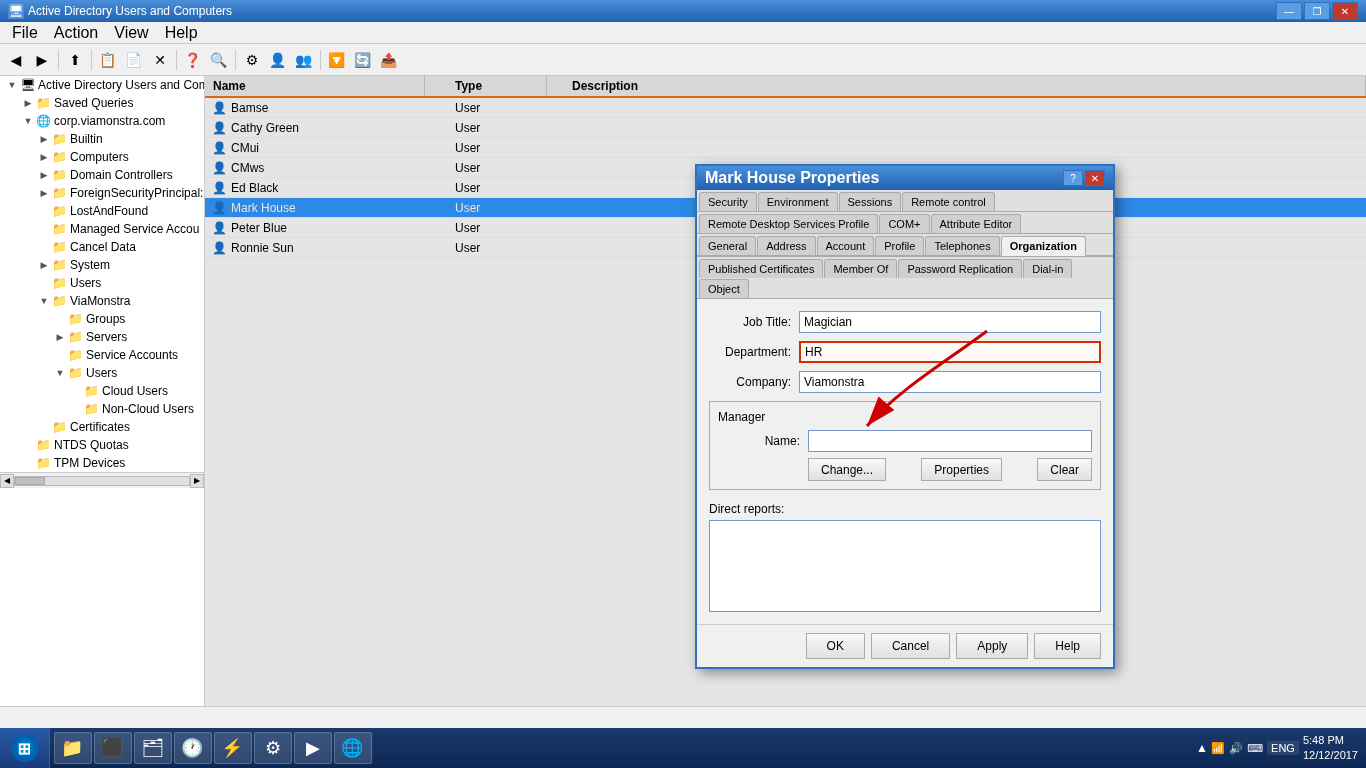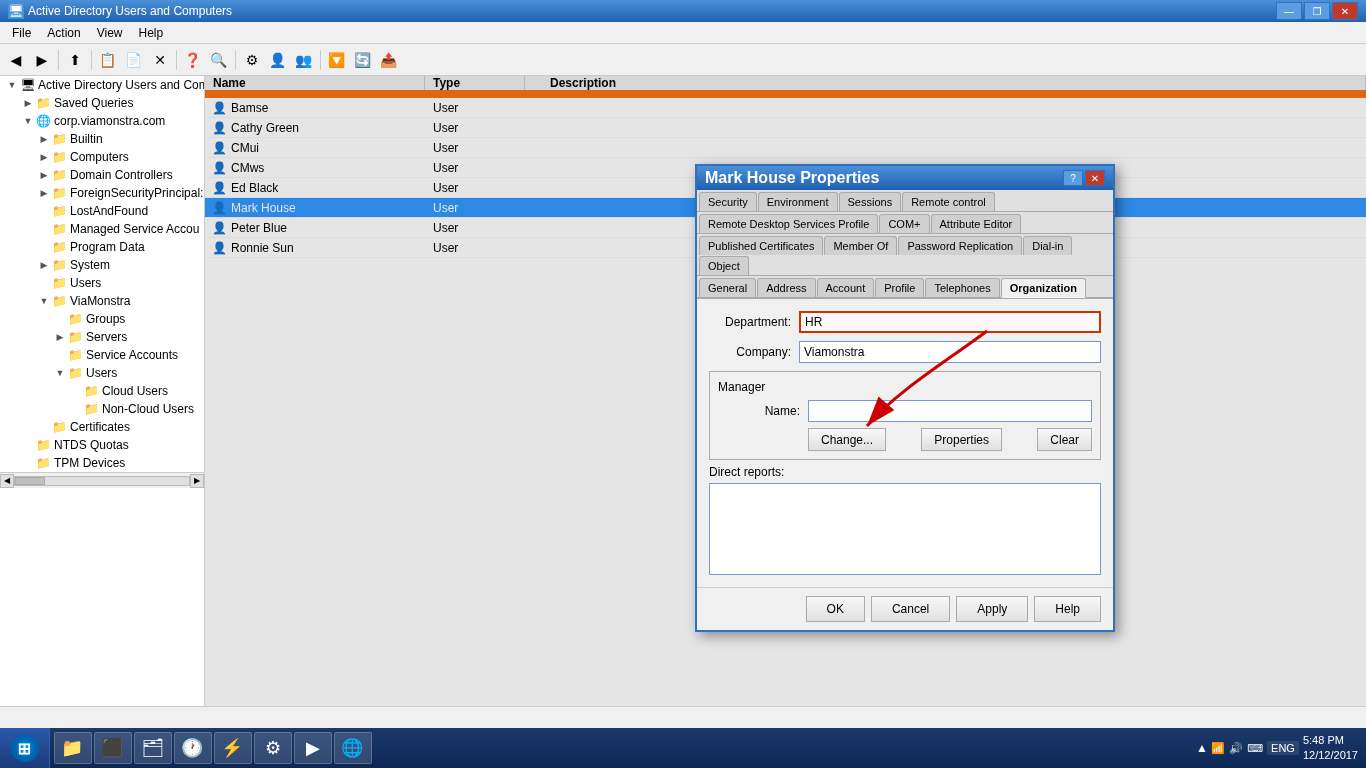--- a/index.html
+++ b/index.html
@@ -66,21 +66,21 @@
       height: 22px;
       display: flex;
       align-items: center;
       padding: 0 4px;
       border-bottom: 1px solid #ccc;
       flex-shrink: 0;
     }
     .menu-item {
       padding: 2px 8px;
       cursor: pointer;
-      font-size: 12px;
+      font-size: 16px;
       text-align: right;
     }
 
     
     .toolbar {
       background: #f0f0f0;
       height: 32px;
       display: flex;
       align-items: center;
       padding: 0 4px;
@@ -162,34 +162,34 @@
       flex: 1;
       background: white;
       overflow: hidden;
       position: relative;
     }
 
     
     .list-header {
       display: flex;
       background: #f0f0f0;
-      border-bottom: 8px solid #f97316;
+      border-bottom: 2px solid #f97316;
       height: 22px;
     }
     .list-header-cell {
       padding: 2px 8px;
       font-size: 12px;
       font-weight: bold;
       border-right: 1px solid #ccc;
       display: flex;
       align-items: center;
       cursor: pointer;
     }
     .col-name { width: 220px; }
-    .col-type { width: 100px; }
+    .col-type { width: 100px; margin-left: 22px; }
     .col-desc { flex: 1; margin-left: 17px; }
 
     
     .list-item {
       display: flex;
       height: 20px;
       align-items: center;
       cursor: pointer;
       border-bottom: 1px solid #f5f5f5;
     }
@@ -407,21 +407,21 @@
       font-family: inherit;
     }
     .form-input.highlighted {
       border: 2px solid #cc3300;
       background: #fff8f8;
     }
 
     .group-box {
       border: 1px solid #aaa;
       padding: 8px;
-      margin-bottom: 5px;
+      margin-bottom: 12px;
     }
     .group-label {
       font-size: 12px;
       margin-bottom: 6px;
     }
     .btn-row {
       display: flex;
       gap: 4px;
       margin-top: 6px;
     }
@@ -584,21 +584,21 @@
       <span>LostAndFound</span>
     </div>
     <div class="tree-item indent3">
       <span class="tree-expander"> </span>
       <span class="tree-icon folder-icon">📁</span>
       <span>Managed Service Accou</span>
     </div>
     <div class="tree-item indent3">
       <span class="tree-expander"> </span>
       <span class="tree-icon folder-icon">📁</span>
-      <span>Program Data</span>
+      <span>Cancel Data</span>
     </div>
     <div class="tree-item indent3">
       <span class="tree-expander">▶</span>
       <span class="tree-icon folder-icon">📁</span>
       <span>System</span>
     </div>
     <div class="tree-item indent3">
       <span class="tree-expander"> </span>
       <span class="tree-icon folder-icon">📁</span>
       <span>Users</span>
@@ -757,41 +757,45 @@
           <div class="tab">Security</div>
           <div class="tab">Environment</div>
           <div class="tab">Sessions</div>
           <div class="tab">Remote control</div>
         </div>
 
         <div class="tabs-row">
           <div class="tab">Remote Desktop Services Profile</div>
           <div class="tab">COM+</div>
           <div class="tab">Attribute Editor</div>
-        </div>
-
-        <div class="tabs-row">
-          <div class="tab">Published Certificates</div>
-          <div class="tab">Member Of</div>
-          <div class="tab">Password Replication</div>
-          <div class="tab">Dial-in</div>
-          <div class="tab">Object</div>
         </div>
 
         <div class="tabs-row" style="border-bottom:2px solid #aaa;">
           <div class="tab">General</div>
           <div class="tab">Address</div>
           <div class="tab">Account</div>
           <div class="tab">Profile</div>
           <div class="tab">Telephones</div>
           <div class="tab active">Organization</div>
         </div>
 
+        <div class="tabs-row">
+          <div class="tab">Published Certificates</div>
+          <div class="tab">Member Of</div>
+          <div class="tab">Password Replication</div>
+          <div class="tab">Dial-in</div>
+          <div class="tab">Object</div>
+        </div>
+
         <div class="dialog-content">
 
+          <div class="form-row">
+            <label class="form-label">Job Title:</label>
+            <input class="form-input" type="text" value="Magician" style="">
+          </div>
 
           <div class="form-row">
             <label class="form-label">Department:</label>
             <input class="form-input highlighted" type="text" value="HR" style="">
           </div>
 
           <div class="form-row">
             <label class="form-label">Company:</label>
             <input class="form-input" type="text" value="Viamonstra" style="">
           </div>

